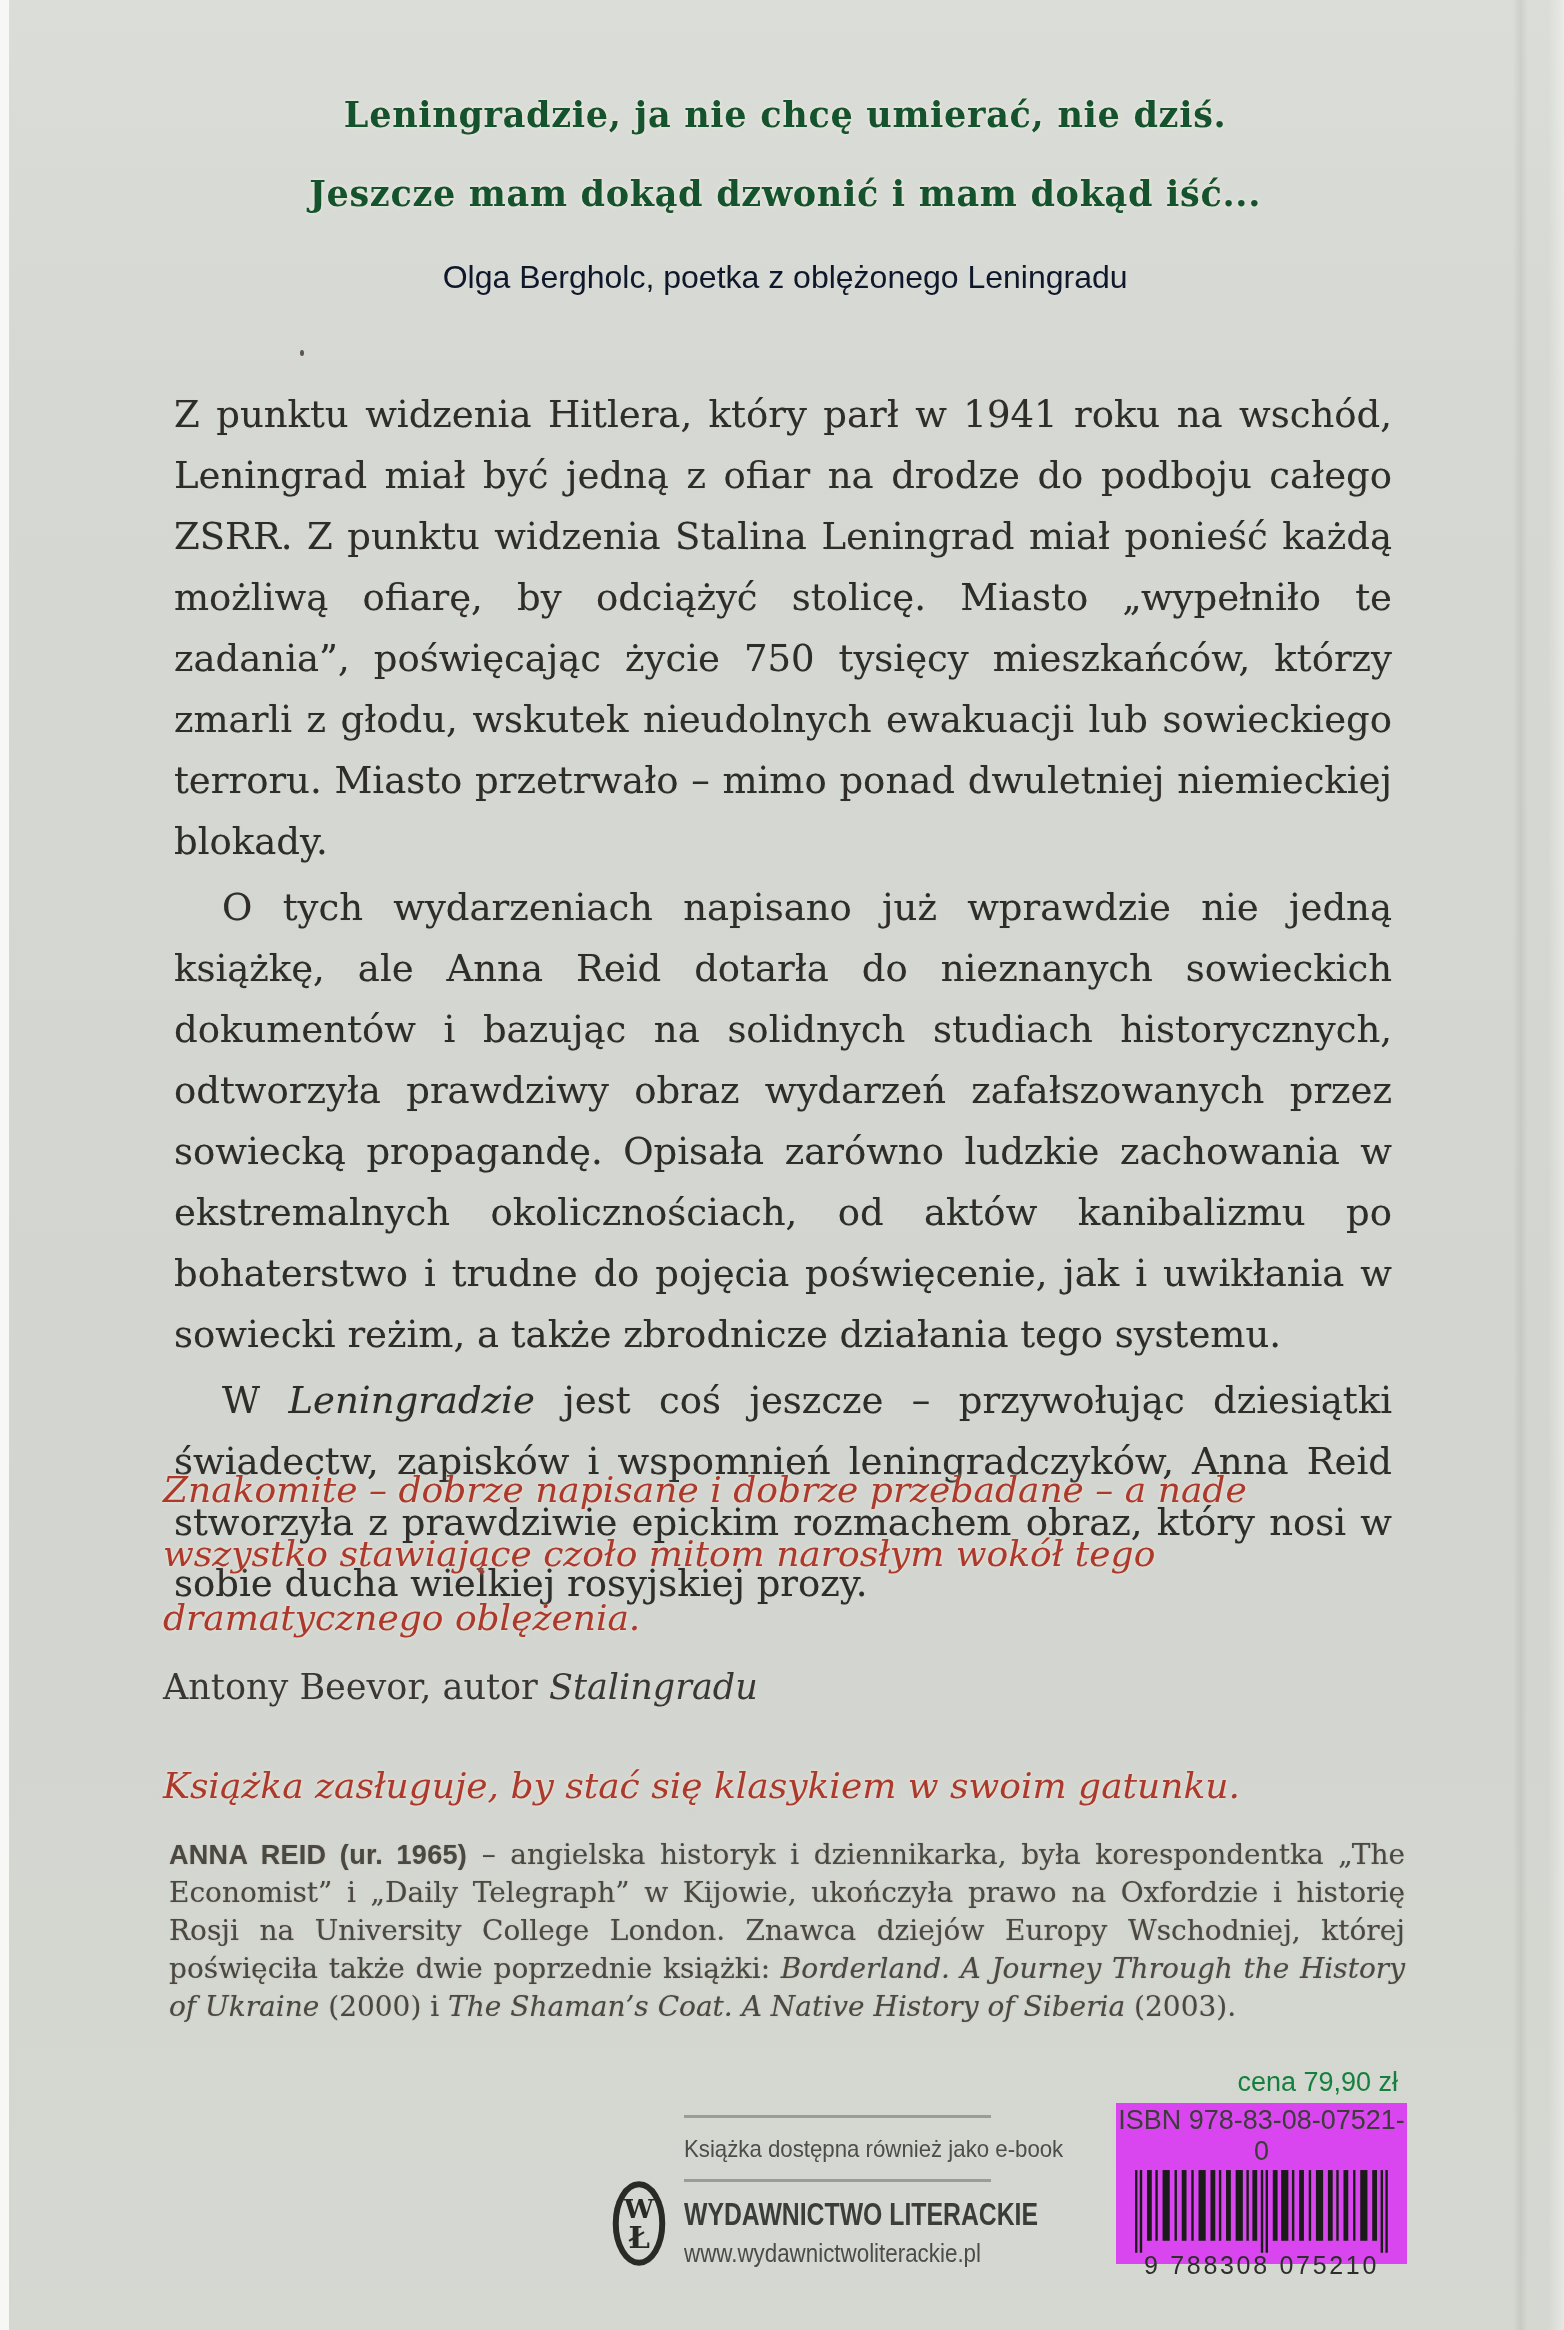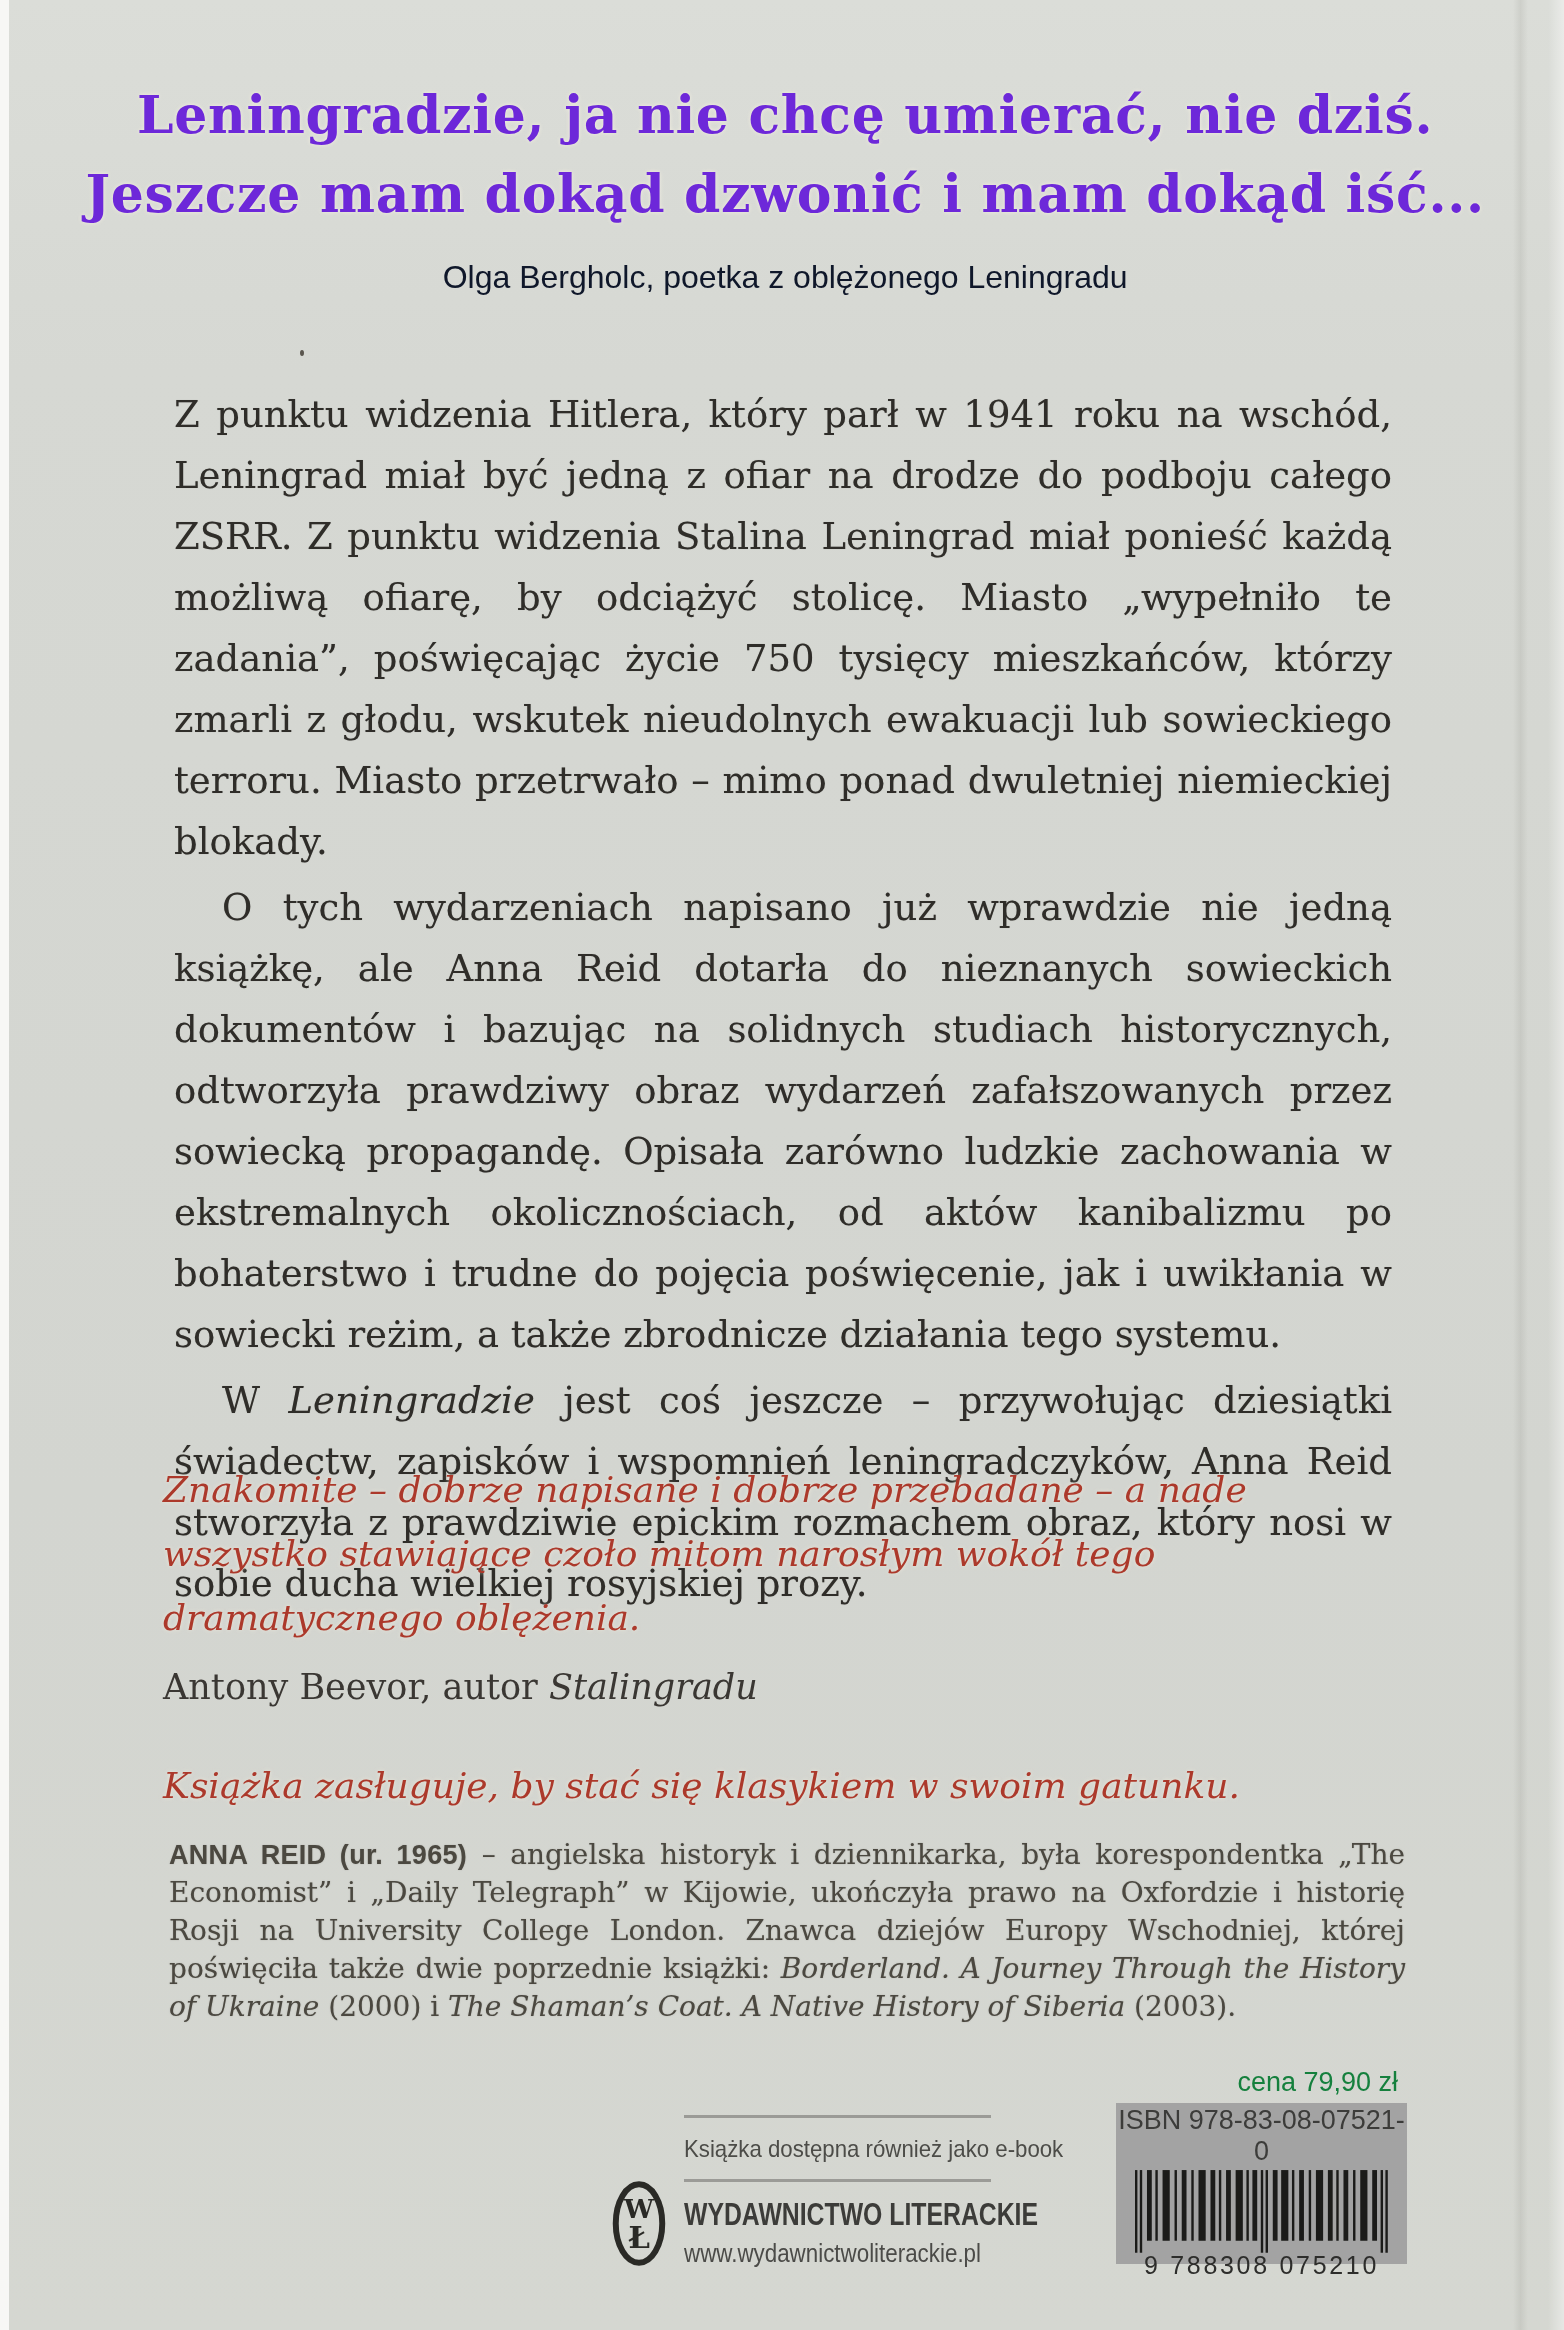--- a/index.html
+++ b/index.html
@@ -14,22 +14,22 @@
   .edge-left{position:absolute;left:0;top:0;width:9.3px;height:100%;background:#f7f7f5;}
   .edge-right{position:absolute;right:0;top:0;width:17.4px;height:100%;
     background:linear-gradient(to right,rgba(255,255,255,0),rgba(255,255,255,0.45));}
   .crease{position:absolute;top:0;height:100%;width:14.7px;left:1513px;
     background:linear-gradient(to right,rgba(90,90,80,0),rgba(90,90,80,0.10),rgba(90,90,80,0));}
   .speck{position:absolute;left:300px;top:350px;width:4px;height:6px;border-radius:50%;background:#5a564e;}
 
   
   .epigraph{position:absolute;left:9.3px;right:4px;top:75px;text-align:center;}
   .epigraph .line{
-    font-weight:bold;font-size:52px;line-height:79px;
-    color:#6d28d9;
+    font-weight:bold;font-size:35px;line-height:79px;
+    color:#14532d;
     text-shadow:0 0 4.7px rgba(248,243,226,0.85);
     letter-spacing:0.7px;
   }
   .epigraph-attr{
     position:absolute;left:9.3px;right:4px;top:259px;text-align:center;
     font-family:"Liberation Sans",sans-serif;font-size:32px;color:#0f172a;
   }
 
   
   .synopsis{position:absolute;left:169px;top:379px;width:1228px;
@@ -48,21 +48,21 @@
   
   .bio{position:absolute;left:169px;top:1836px;width:1236px;
     font-size:28px;line-height:38px;text-align:justify;color:#4b4840;
     text-shadow:0 0 1.3px rgba(75,72,64,0.35);}
   .bio b{font-family:"Liberation Sans",sans-serif;font-weight:bold;font-size:27px;letter-spacing:0.3px;}
 
   
   .price{position:absolute;top:2067px;right:167px;
     font-family:"Liberation Sans",sans-serif;font-size:27px;color:#15803d;}
   .isbn-label{position:absolute;left:1116px;top:2103px;width:291px;height:161px;
-    background:#a3a3a3;text-align:center;}
+    background:#d946ef;text-align:center;}
   .isbn-text{font-family:"Liberation Sans",sans-serif;font-size:27px;color:#3c3c3a;margin-top:2px;}
   .barcode{display:block;margin:2.7px auto 0;}
   .barcode-digits{font-family:"Liberation Sans",sans-serif;font-size:25px;color:#2d2d2b;
     letter-spacing:2.7px;margin-top:-2.7px;}
 
   
   .publisher{position:absolute;left:684px;top:2115px;width:314px;}
   .pub-divider{height:3.3px;width:307px;background:#9b9b97;}
   .ebook-note{font-family:"Liberation Sans",sans-serif;font-size:23.4px;color:#4c4c48;
     margin:17.4px 0 16px;transform:scaleX(0.95);transform-origin:left;white-space:nowrap;}

